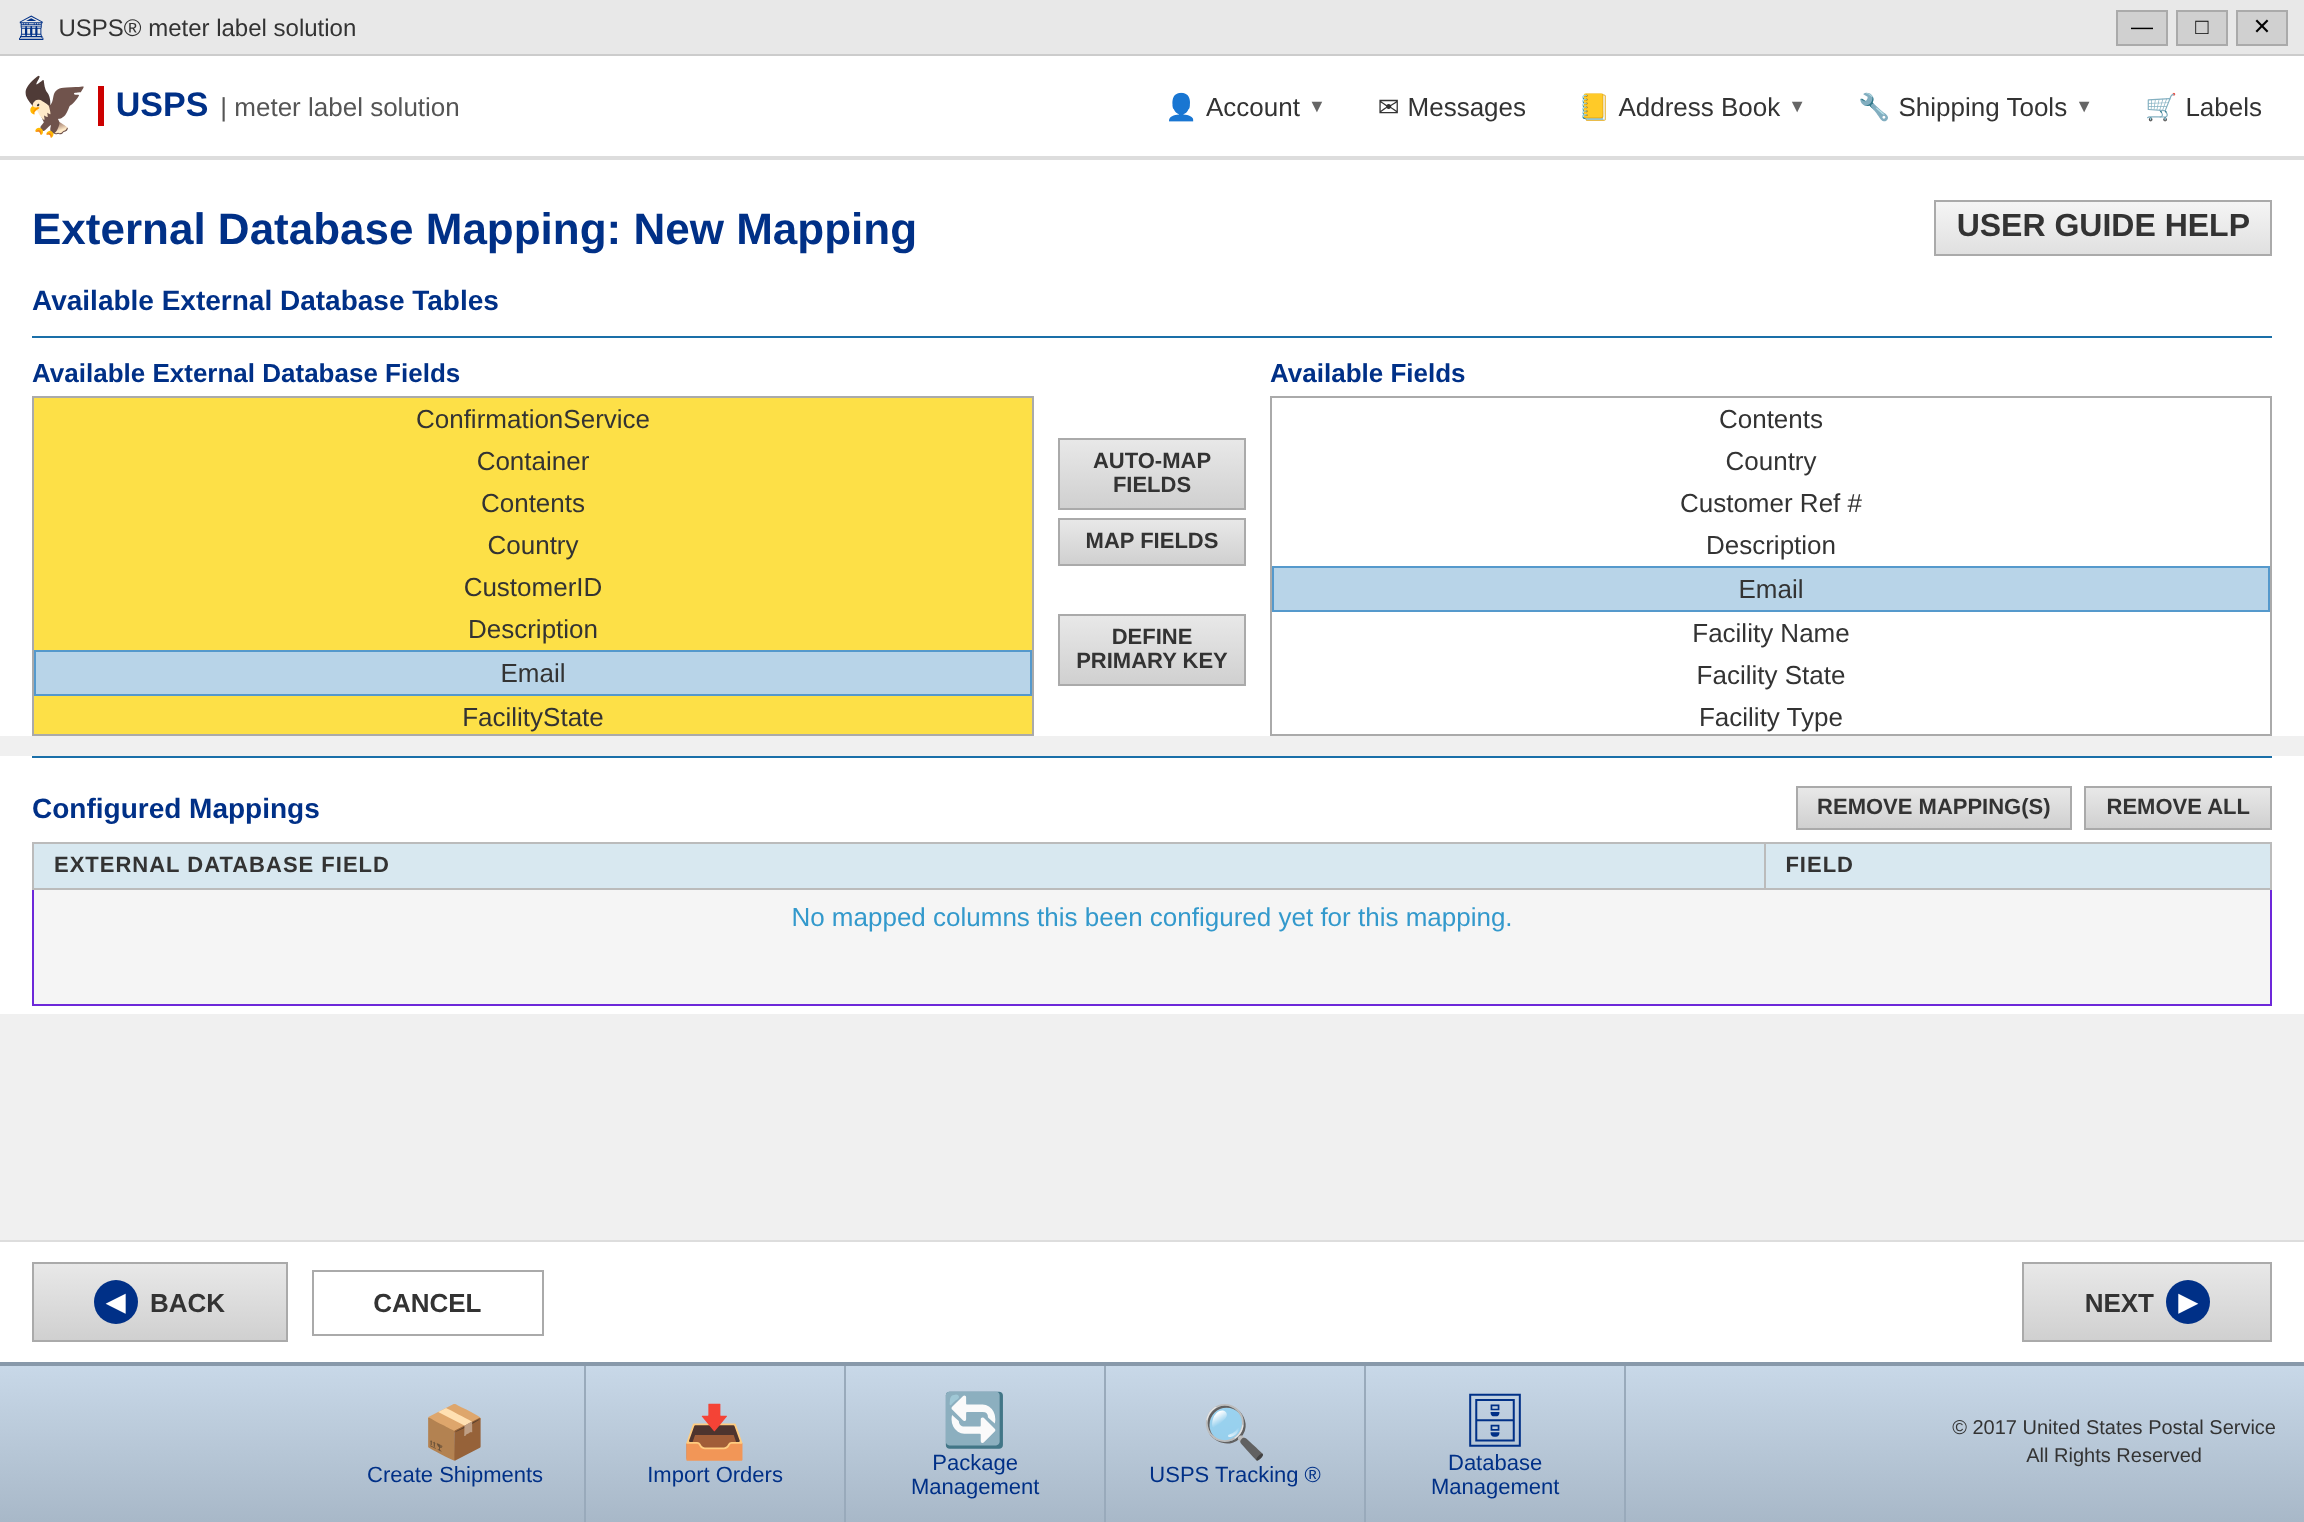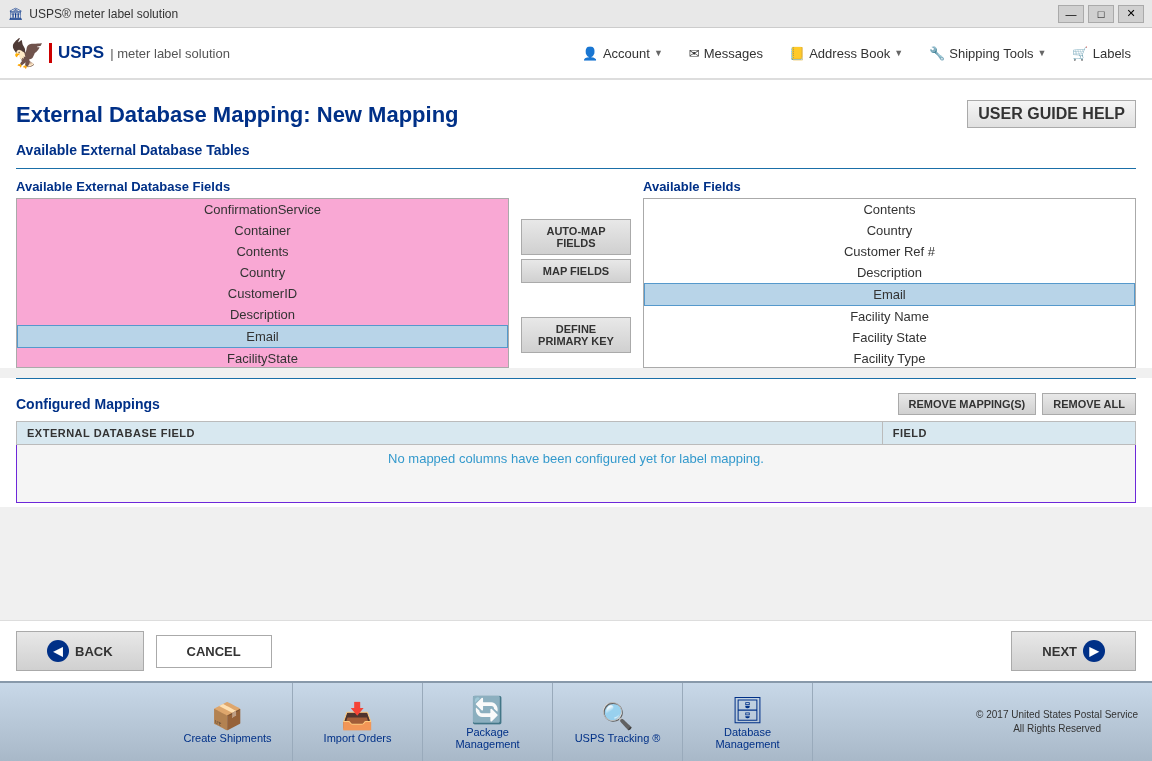--- a/index.html
+++ b/index.html
@@ -68,41 +68,41 @@
 
     
     .mapping-area { display: flex; gap: 0; align-items: flex-start; margin-bottom: 8px; }
     .field-list-wrap { flex: 1; }
     .field-list-label { color: #003087; font-size: 13px; font-weight: bold; margin-bottom: 4px; }
     .field-list {
       width: 100%;
       height: 170px;
       border: 1px solid #aaa;
       overflow-y: scroll;
-      background: #f9a8d4;
+      background: #fde047;
     }
     .field-item {
       padding: 3px 8px;
       text-align: center;
       font-size: 13px;
       color: #333;
       cursor: pointer;
     }
     .field-item.selected { background: #b8d4e8; border: 1px solid #5599cc; }
 
     
     .middle-btns {
       display: flex;
       flex-direction: column;
       gap: 4px;
       padding: 40px 12px 0 12px;
       align-items: center;
     }
     .map-btn {
-      width: 110px;
+      width: 94px;
       padding: 5px 8px;
       font-size: 11px;
       font-weight: bold;
       background: linear-gradient(to bottom, #e8e8e8, #d0d0d0);
       border: 1px solid #aaa;
       cursor: pointer;
       color: #333;
       text-align: center;
     }
 
@@ -315,21 +315,21 @@
             <div class="field-item">CustomerID</div>
             <div class="field-item">Description</div>
             <div class="field-item selected">Email</div>
             <div class="field-item">FacilityState</div>
           </div>
         </div>
 
         <div class="middle-btns">
           <button class="map-btn">AUTO-MAP FIELDS</button>
           <button class="map-btn">MAP FIELDS</button>
-          <button class="map-btn" style="margin-top:30px;">DEFINE PRIMARY KEY</button>
+          <button class="map-btn" style="margin-top:20px;">DEFINE PRIMARY KEY</button>
         </div>
 
         <div class="avail-fields-wrap">
           <div class="avail-fields-label">Available Fields</div>
           <div class="avail-fields-list">
             <div class="field-item">Contents</div>
             <div class="field-item">Country</div>
             <div class="field-item">Customer Ref #</div>
             <div class="field-item">Description</div>
             <div class="field-item selected">Email</div>
@@ -352,21 +352,21 @@
       </div>
       <table class="mapping-table">
         <thead>
           <tr>
             <th>EXTERNAL DATABASE FIELD</th>
             <th>FIELD</th>
           </tr>
         </thead>
         <tbody>
           <tr class="mapping-empty-row">
-            <td colspan="2" class="mapping-empty">No mapped columns have been configured yet for label mapping.</td>
+            <td colspan="2" class="mapping-empty">No mapped columns this been configured yet for this mapping.</td>
           </tr>
           <tr>
             <td colspan="2" style="height:30px;background:#f5f5f5;"></td>
           </tr>
         </tbody>
       </table>
     </div>
   </div>
 
   <div class="action-bar">

